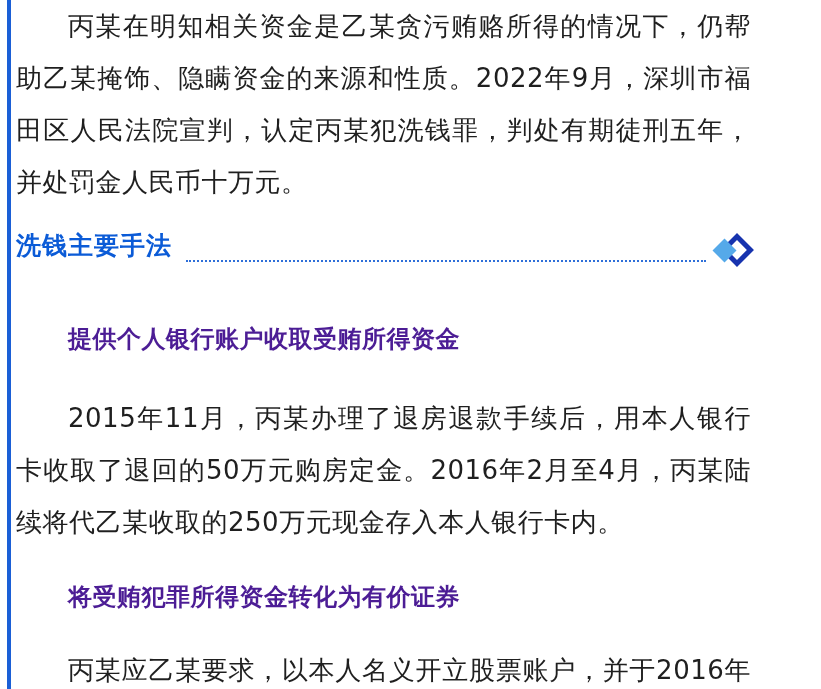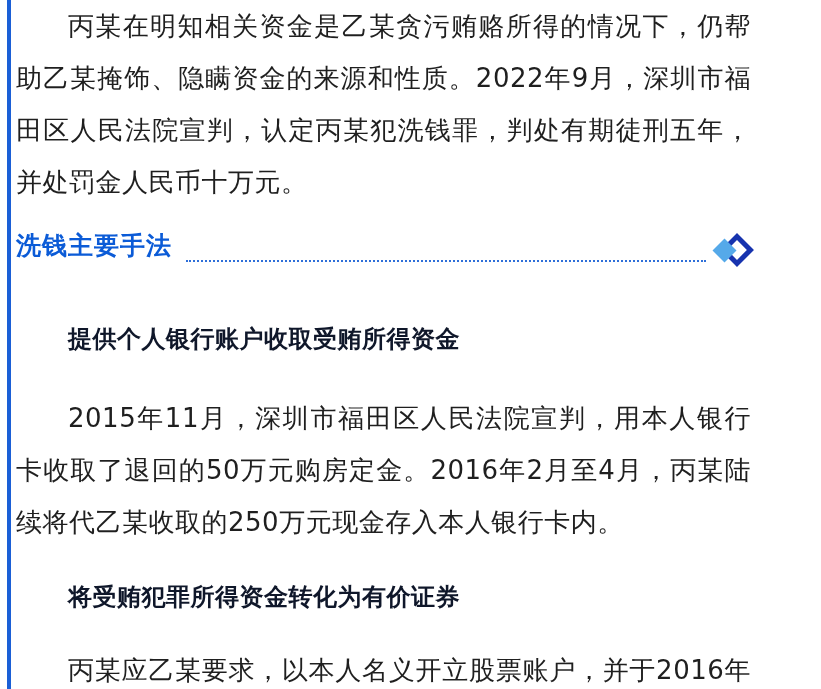--- a/index.html
+++ b/index.html
@@ -88,21 +88,21 @@
     margin-left: -8px;
     z-index: 1;
     position: relative;
   }
 
   .method-heading {
     margin: 0;
     padding-left: 52px;
     font-size: 24px;
     font-weight: bold;
-    color: #0f172a;
+    color: #4c1d95;
     line-height: 34px;
     letter-spacing: 0.5px;
   }
   .method-heading.h1 { margin-top: 60px; }
   .method-heading.h2 { margin-top: 32px; }
 </style>
 </head>
 <body>
 
 <div class="page">
@@ -118,20 +118,20 @@
       <span class="section-title">洗钱主要手法</span>
       <span class="dotted-divider"></span>
       <span class="diamonds">
         <span class="diamond filled"></span>
         <span class="diamond outline"></span>
       </span>
     </div>
 
     <h3 class="method-heading h1">提供个人银行账户收取受贿所得资金</h3>
 
-    <p class="para p2">2015年11月，深圳市福田区人民法院宣判，用本人银行卡收取了退回的50万元购房定金。2016年2月至4月，丙某陆续将代乙某收取的250万元现金存入本人银行卡内。</p>
+    <p class="para p2">2015年11月，丙某办理了退房退款手续后，用本人银行卡收取了退回的50万元购房定金。2016年2月至4月，丙某陆续将代乙某收取的250万元现金存入本人银行卡内。</p>
 
     <h3 class="method-heading h2">将受贿犯罪所得资金转化为有价证券</h3>
 
     <p class="para p3">丙某应乙某要求，以本人名义开立股票账户，并于2016年2月开始陆续购入价值约250万元股票。</p>
 
   </div>
 </div>
 
 </body></html>

